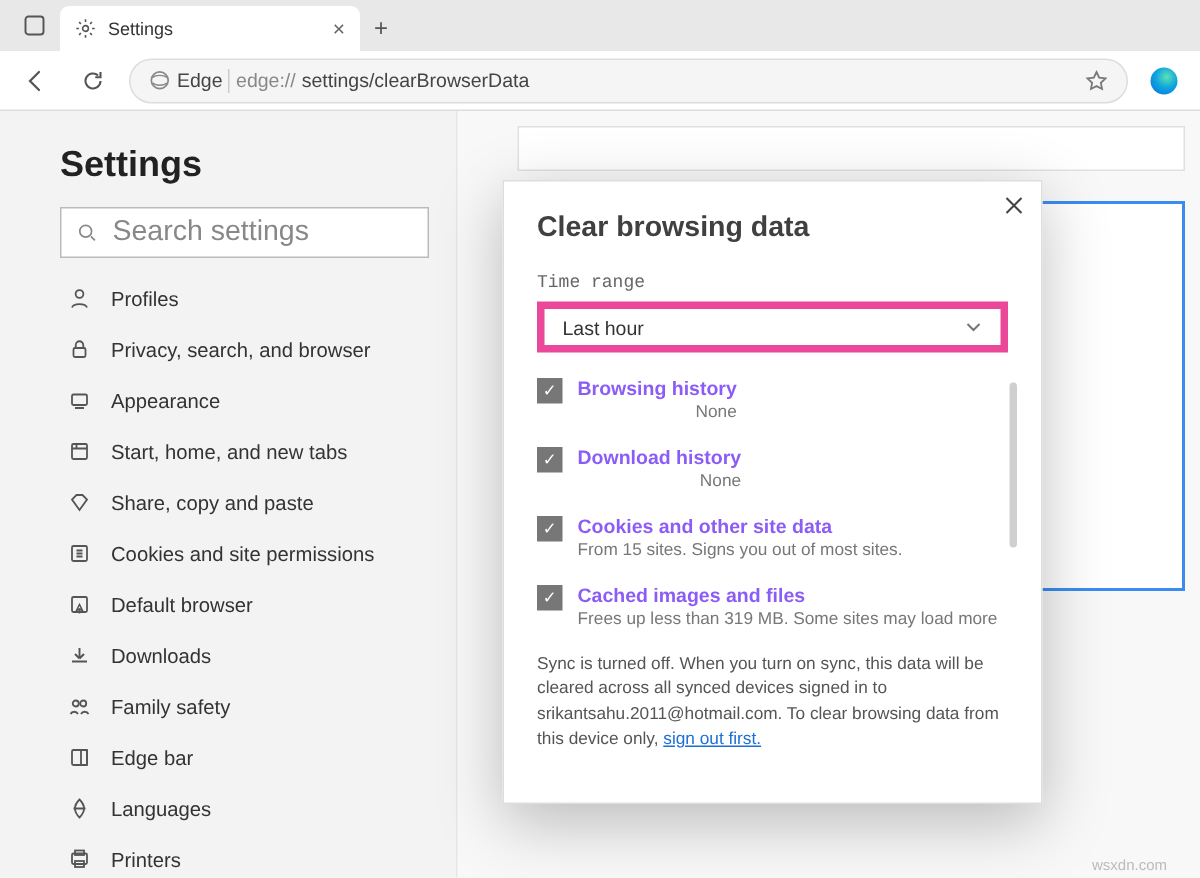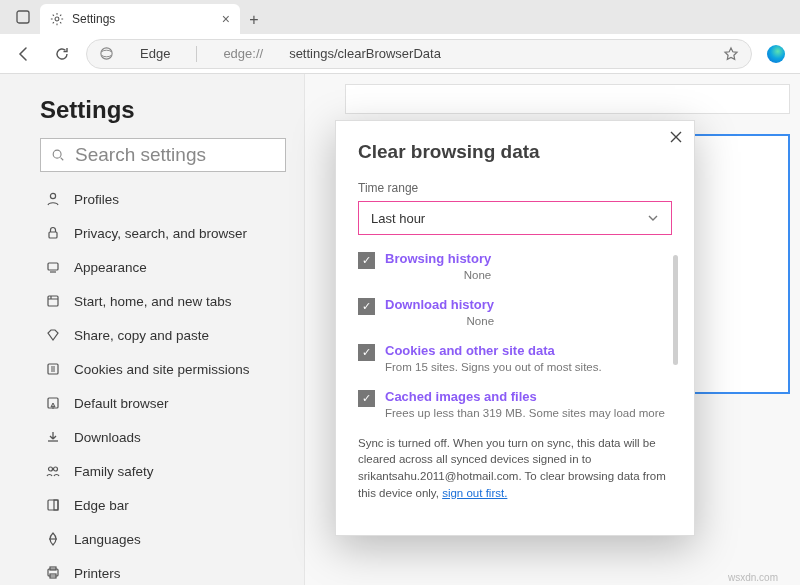--- a/index.html
+++ b/index.html
@@ -8,21 +8,21 @@
 
 .tabbar { height: 34px; background: #e8e8e8; display: flex; align-items: flex-end; padding-left: 6px; }
 .tabbar .winbtn { width: 26px; height: 26px; display:flex; align-items:center; justify-content:center; margin: 4px 4px 4px 4px; color:#555;}
 .tab { background: #fff; height: 30px; border-radius: 6px 6px 0 0; display:flex; align-items:center; padding: 0 10px; gap:8px; font-size: 12px; color:#333; min-width: 200px; }
 .tab .close { margin-left: auto; color:#666; font-size:14px; }
 .newtab { width: 28px; height: 28px; display:flex; align-items:center; justify-content:center; color:#555; font-size:16px;}
 
 
 .addrrow { height: 40px; background: #fff; border-bottom: 1px solid #ddd; display:flex; align-items:center; padding: 0 10px; gap:10px; }
 .iconbtn { width: 28px; height: 28px; display:flex; align-items:center; justify-content:center; color:#555; border-radius:4px; }
-.addrbox { flex:1; height:30px; background:#f5f5f5; border:1px solid #ddd; border-radius:15px; display:flex; align-items:center; padding:0 12px; font-size:13px; color:#555; gap:26px;}
+.addrbox { flex:1; height:30px; background:#f5f5f5; border:1px solid #ddd; border-radius:15px; display:flex; align-items:center; padding:0 12px; font-size:13px; color:#555; gap:4px;}
 .addrbox .seg-light { color:#888; }
 .addrbox .seg-dark { color:#444; }
 .divv { width:1px; height:16px; background:#ccc; }
 .edgeicon { width:18px; height:18px; border-radius:50%; background: radial-gradient(circle at 60% 35%, #5de2b0 0%, #0ea6e0 45%, #0a6ad8 100%); }
 
 
 .main { display:flex; height: calc(585px - 74px); }
 .sidebar { width: 305px; padding: 22px 18px 0 40px; background:#f3f3f3; border-right:1px solid #e5e5e5; position:relative;}
 .sidebar h1 { font-size: 24px; font-weight:600; color:#222; margin-bottom:14px;}
 .searchset { border:1px solid #bbb; background:#fff; height:34px; display:flex; align-items:center; padding:0 10px; gap:10px; color:#888; font-size:19px; margin-bottom:10px;}
@@ -30,22 +30,22 @@
 .menu li { display:flex; align-items:center; gap:12px; padding:8px 4px; font-size:13.5px; color:#333; cursor:pointer; }
 .menu li .mi { width:18px; height:18px; display:flex; align-items:center; justify-content:center; color:#555; }
 .content { flex:1; background:#f8f8f8; position:relative; }
 .panelshadow { position:absolute; left:40px; right:10px; top:10px; height:30px; border:1px solid #e0e0e0; background:#fff; }
 .activepanel { position:absolute; left:40px; right:10px; top:60px; height:260px; border:2px solid #3a8cf0; background:#fff;}
 
 
 .dialog { position:absolute; left:335px; top:120px; width:360px; background:#fff; box-shadow:0 12px 40px rgba(0,0,0,0.25); border:1px solid #ddd; z-index:10; padding: 20px 22px 18px 22px;}
 .dialog .close-x { position:absolute; right:12px; top:10px; color:#444; cursor:pointer; font-size:14px;}
 .dialog h2 { font-size:19px; font-weight:600; color:#404040; margin-bottom:18px;}
-.dlg-label { font-size:12px; color:#666; margin-bottom:6px;}
-.dropdown { border:1px solid #ec4899; height:34px; display:flex; align-items:center; justify-content:space-between; padding:0 12px; font-size:13px; color:#333; margin-bottom:16px; }
+.dlg-label { font-size:12px; color:#666; margin-bottom:6px;font-family:Liberation Mono, monospace;}
+.dropdown { border:5px solid #ec4899; height:34px; display:flex; align-items:center; justify-content:space-between; padding:0 12px; font-size:13px; color:#333; margin-bottom:16px; }
 .dropdown .chev { color:#777; }
 .checks { position:relative; }
 .scrollind { position:absolute; right:-6px; top:4px; width:5px; height:110px; background:#cfcfcf; border-radius:3px;}
 .checkrow { display:flex; gap:10px; margin-bottom:14px; }
 .cbox { width:17px; height:17px; background:#777; color:#fff; display:flex; align-items:center; justify-content:center; font-size:11px; flex-shrink:0; margin-top:1px;}
 .crow-main { font-size:13px; font-weight:600; color:#8b5cf6; }
 .crow-sub { font-size:11.5px; color:#777; margin-top:2px; line-height:1.3;text-align:right;}
 .syncmsg { font-size:11.5px; color:#555; line-height:1.45; margin: 6px 0 16px 0;}
 .syncmsg a { color:#1a6fd8; text-decoration:underline; cursor:pointer;}
 .btnrow { display:flex; gap:10px; }

